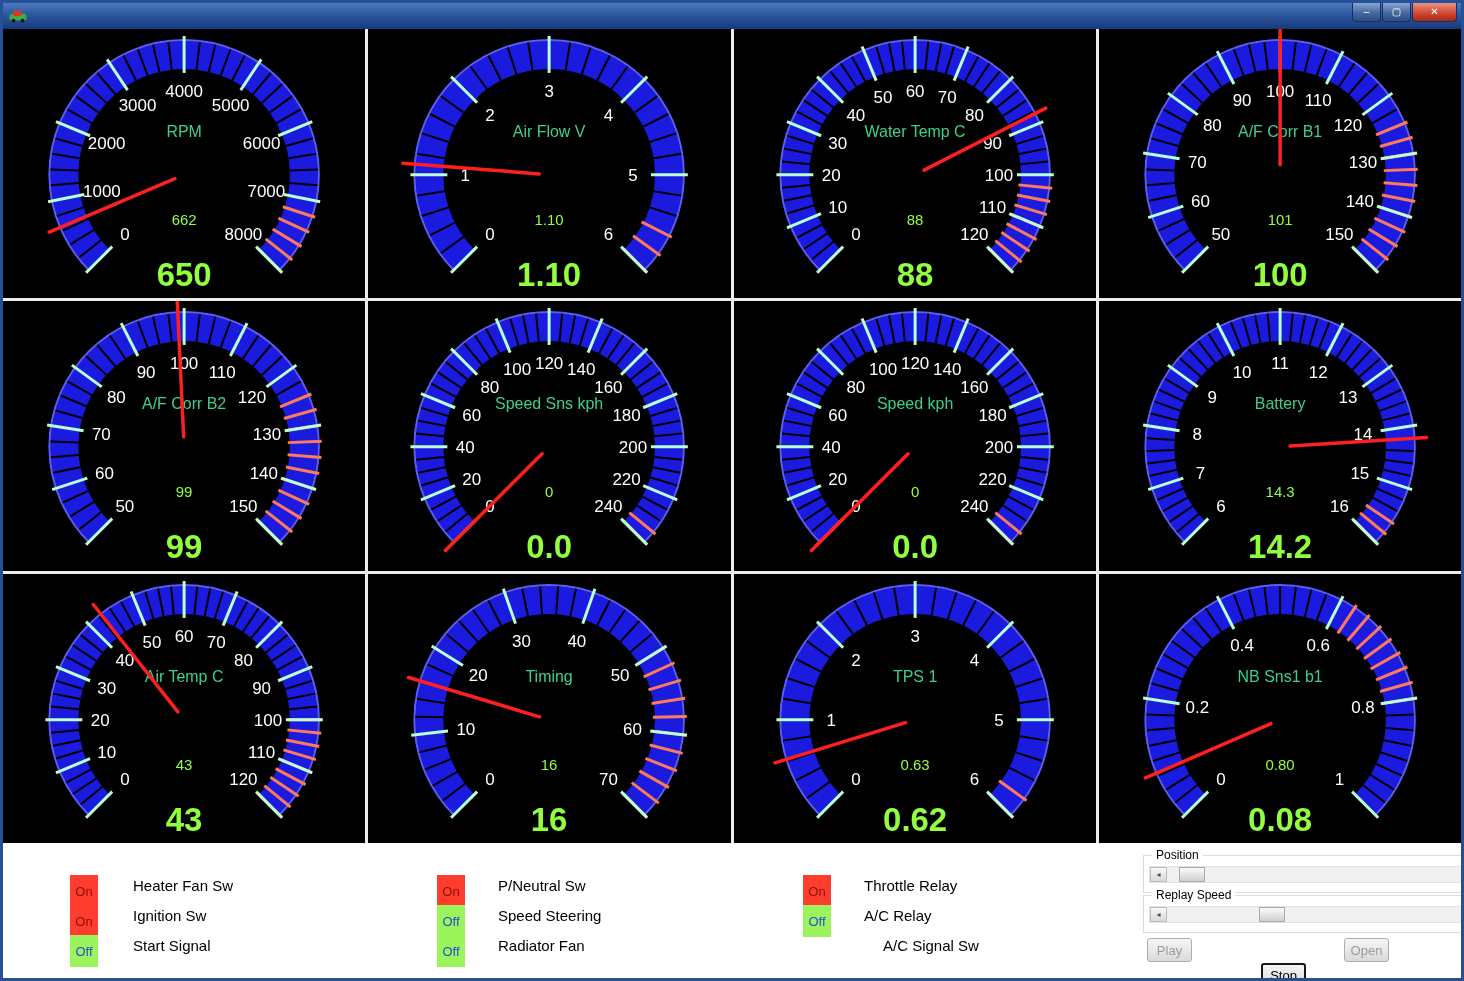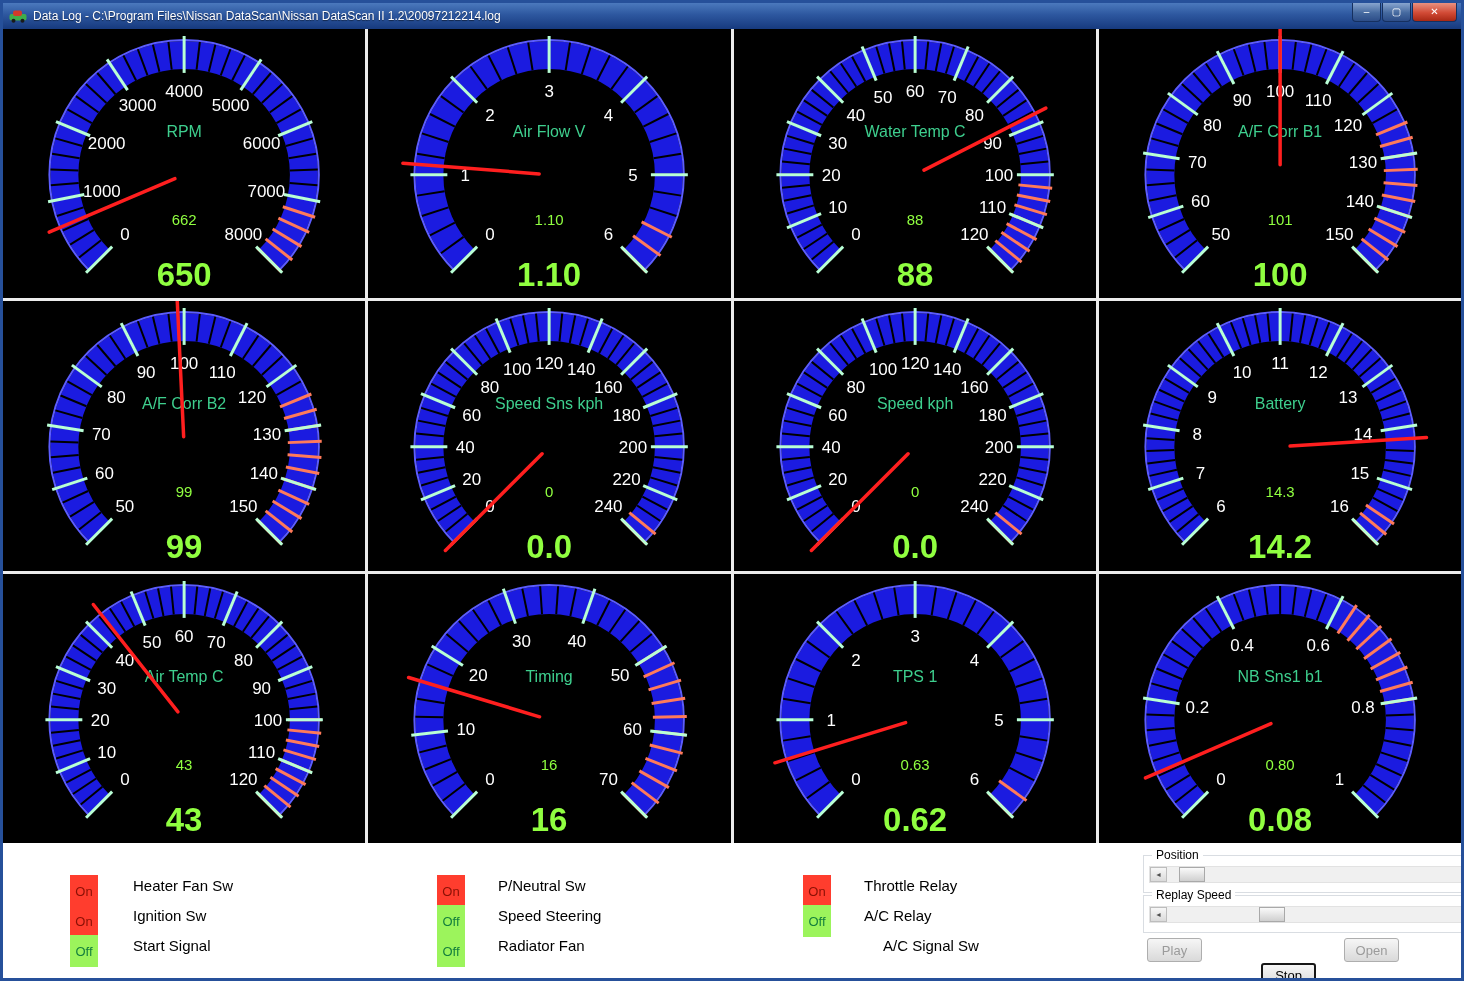--- a/index.html
+++ b/index.html
@@ -54,21 +54,21 @@
     flex: 0 0 138px; height: 138px;
     background: #fff; position: relative;
     font-size: 15px; color: #000;
   }
   .ind {
     position: absolute; width: 28px; height: 32px;
     display: flex; align-items: center; justify-content: center;
     font-size: 13px;
   }
   .ind.on  { background: #ff3d2e; color: #8a1005; }
-  .ind.off { background: #9cf45c; color: #15803d; }
+  .ind.off { background: #9cf45c; color: #1d4ed8; }
   .status-label { position: absolute; white-space: nowrap; }
   
   .group {
     position: absolute; left: 1140px; width: 353px; height: 38px;
     border: 1px solid #d9dde2;
   }
   .group-position { top: 12px; }
   .group-replay  { top: 52px; }
   .group-label {
     position: absolute; top: -8px; left: 8px;
@@ -89,21 +89,21 @@
   .sb-track { flex: 1; position: relative; }
   .sb-thumb {
     position: absolute; top: 0; height: 100%; width: 26px;
     background: linear-gradient(#fafafa, #cfcfcf);
     border: 1px solid #a9a9a9;
   }
   .thumb-position { left: 12px; }
   .thumb-replay  { left: 92px; }
   
   .win-btn {
-    position: absolute; top: 95px; width: 55px; height: 24px;
+    position: absolute; top: 95px; width: 45px; height: 24px;
     border: 1px solid #aeaeae; border-radius: 3px;
     background: linear-gradient(#f6f6f6, #e9e9e9 45%, #d9d9d9);
     font-family: "Liberation Sans", sans-serif;
     font-size: 13px; color: #000;
     display: flex; align-items: center; justify-content: center;
   }
   .win-btn.disabled { color: #9b9b9b; }
   .win-btn.default  { border: 2px solid #161616; margin-top: 25px; }
 </style>
 </head>
@@ -113,21 +113,20 @@
 
   <div class="titlebar">
     <span class="app-icon">
       <svg viewBox="0 0 18 14" width="18" height="14" aria-hidden="true">
         <rect x="0.5" y="5" width="17" height="6.5" rx="2" fill="#3fae49"></rect>
         <rect x="4" y="1.5" width="9" height="5.5" rx="2" fill="#d23b2a"></rect>
         <circle cx="4.5" cy="11.8" r="2" fill="#1a1a1a"></circle>
         <circle cx="13.5" cy="11.8" r="2" fill="#1a1a1a"></circle>
       </svg>
     </span>
-    <span class="title-text">Data Log - C:\Program Files\Nissan DataScan\Nissan DataScan II 1.2\20097212214.log</span>
     <div class="win-controls">
       <div class="wbtn">–</div>
       <div class="wbtn">▢</div>
       <div class="wbtn close">✕</div>
     </div>
   </div>
 
   <div class="gauge-grid">
       <div class="gauge-cell">
         <svg viewBox="0 0 363 270" font-family="Liberation Sans, sans-serif">

